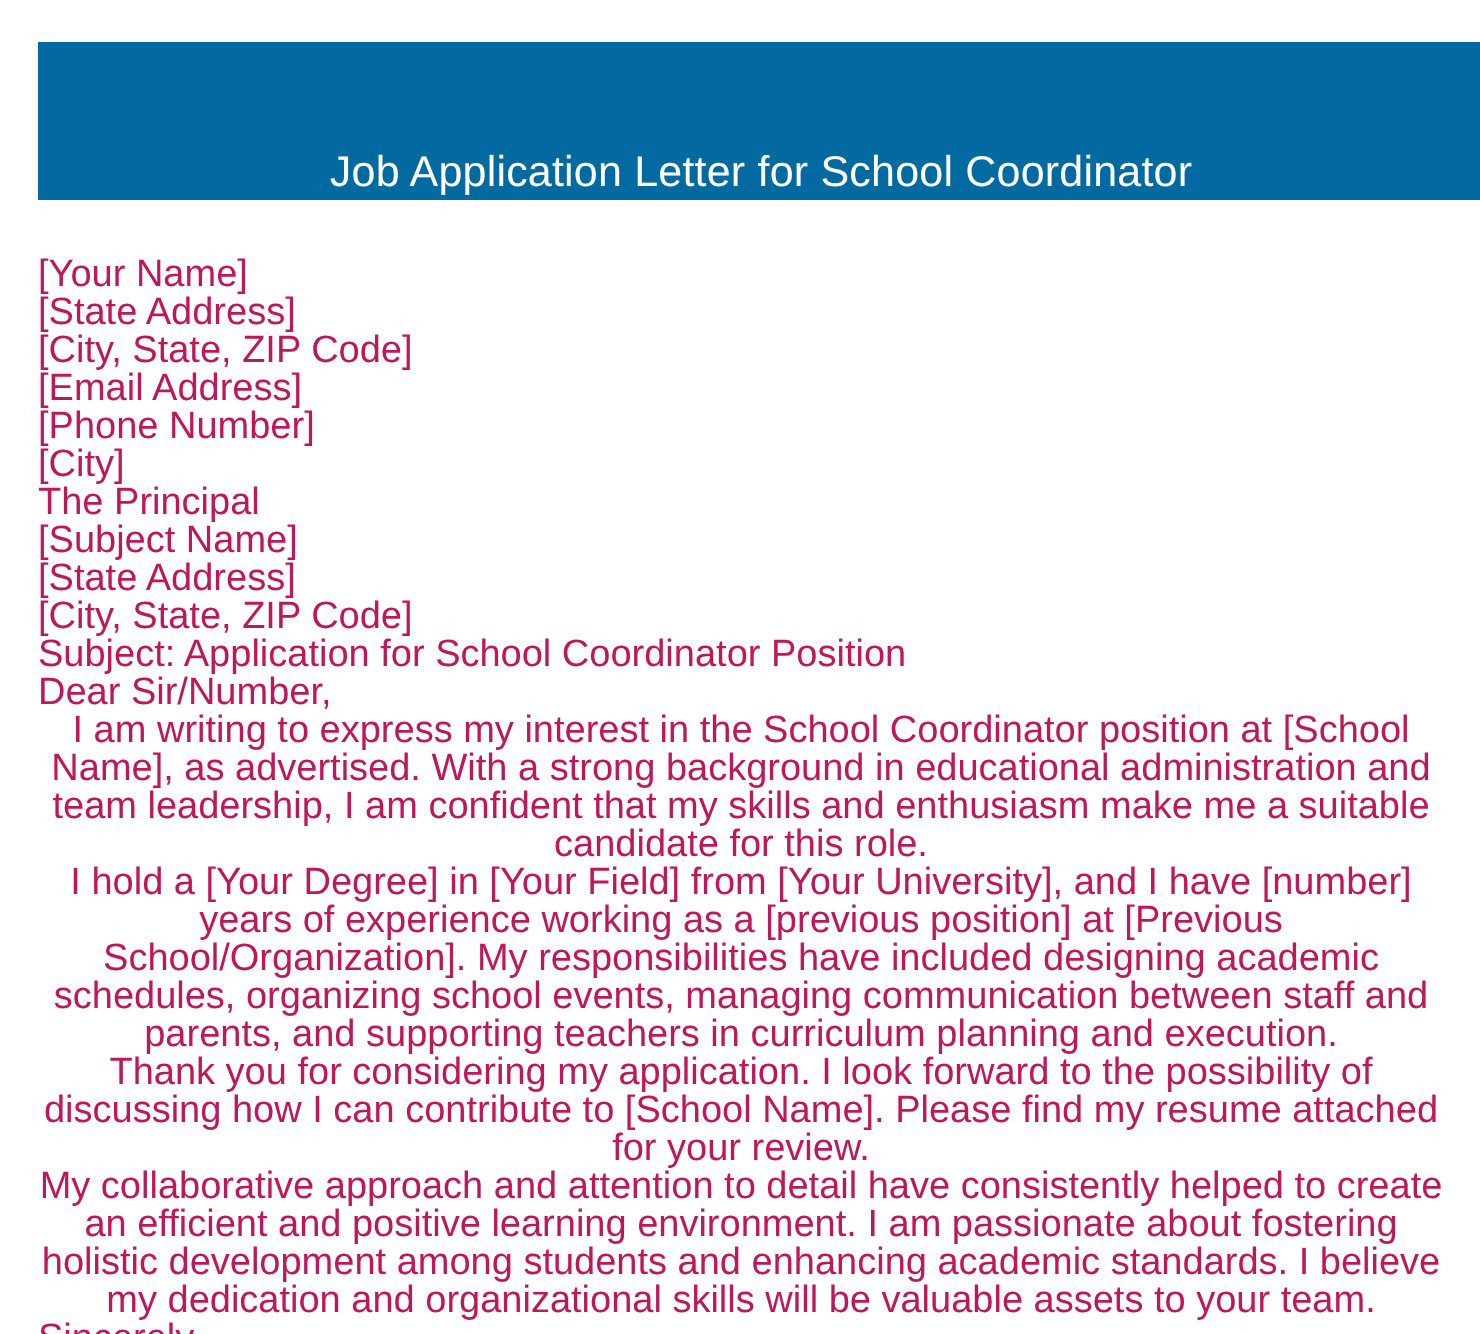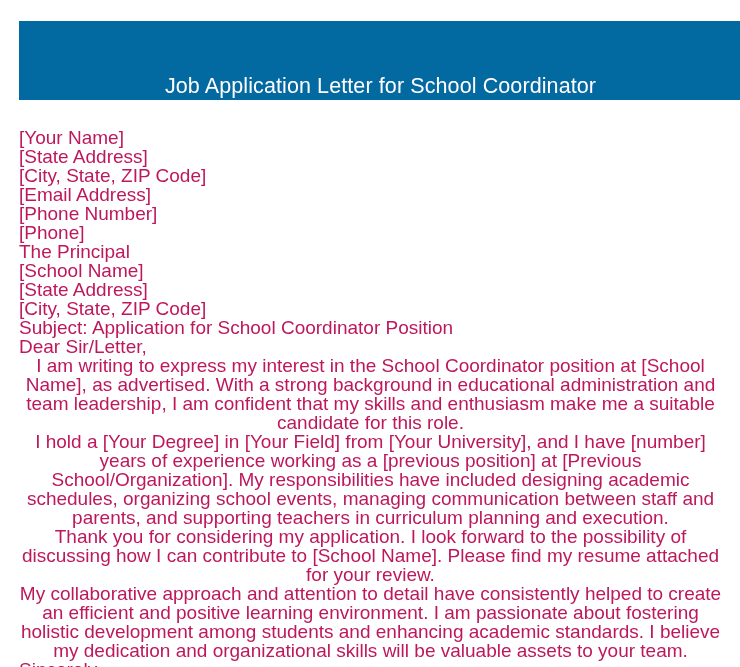--- a/index.html
+++ b/index.html
@@ -74,32 +74,32 @@
   </div>
 
   <div class="letter-body">
 
     <div>
       <div class="letter-line">[Your Name]</div>
       <div class="letter-line">[State Address]</div>
       <div class="letter-line">[City, State, ZIP Code]</div>
       <div class="letter-line">[Email Address]</div>
       <div class="letter-line">[Phone Number]</div>
-      <div class="letter-line">[Phone]</div>
+      <div class="letter-line">[City]</div>
     </div>
 
     <div>
       <div class="letter-line">The Principal</div>
-      <div class="letter-line">[School Name]</div>
+      <div class="letter-line">[Subject Name]</div>
       <div class="letter-line">[State Address]</div>
       <div class="letter-line">[City, State, ZIP Code]</div>
     </div>
 
     <div class="letter-line">Subject: Application for School Coordinator Position</div>
-    <div class="letter-line">Dear Sir/Letter,</div>
+    <div class="letter-line">Dear Sir/Number,</div>
 
     <p class="letter-para">I am writing to express my interest in the School Coordinator position at [School Name], as advertised. With a strong background in educational administration and team leadership, I am confident that my skills and enthusiasm make me a suitable candidate for this role.</p>
     <p class="letter-para">I hold a [Your Degree] in [Your Field] from [Your University], and I have [number] years of experience working as a [previous position] at [Previous School/Organization]. My responsibilities have included designing academic schedules, organizing school events, managing communication between staff and parents, and supporting teachers in curriculum planning and execution.</p>
     <p class="letter-para">Thank you for considering my application. I look forward to the possibility of discussing how I can contribute to [School Name]. Please find my resume attached for your review.</p>
     <p class="letter-para">My collaborative approach and attention to detail have consistently helped to create an efficient and positive learning environment. I am passionate about fostering holistic development among students and enhancing academic standards. I believe my dedication and organizational skills will be valuable assets to your team.</p>
 
     <div class="letter-line">Sincerely,</div>
     <div class="letter-line">[Your Name]</div>
 
   </div>

